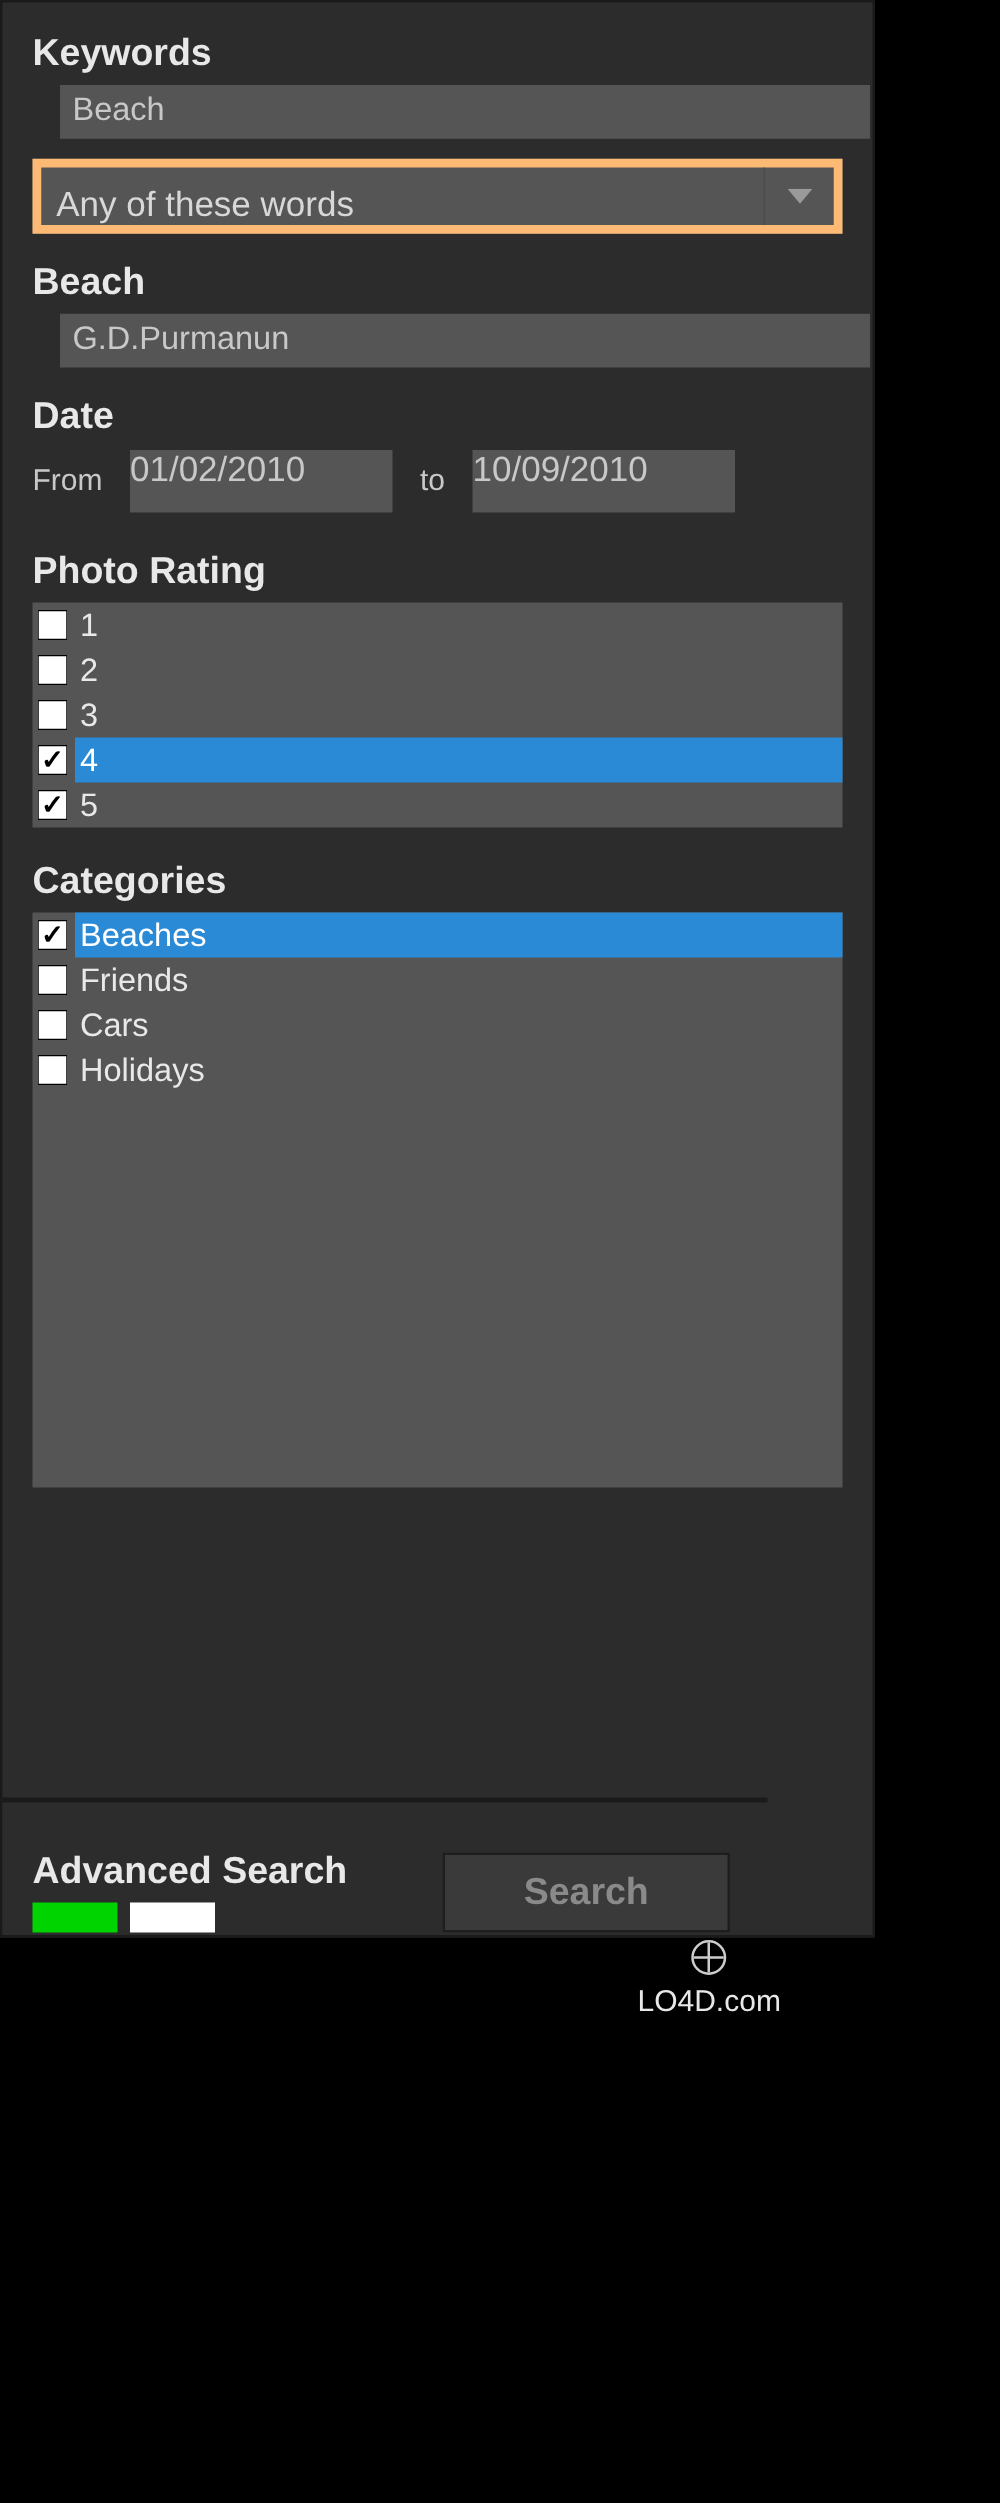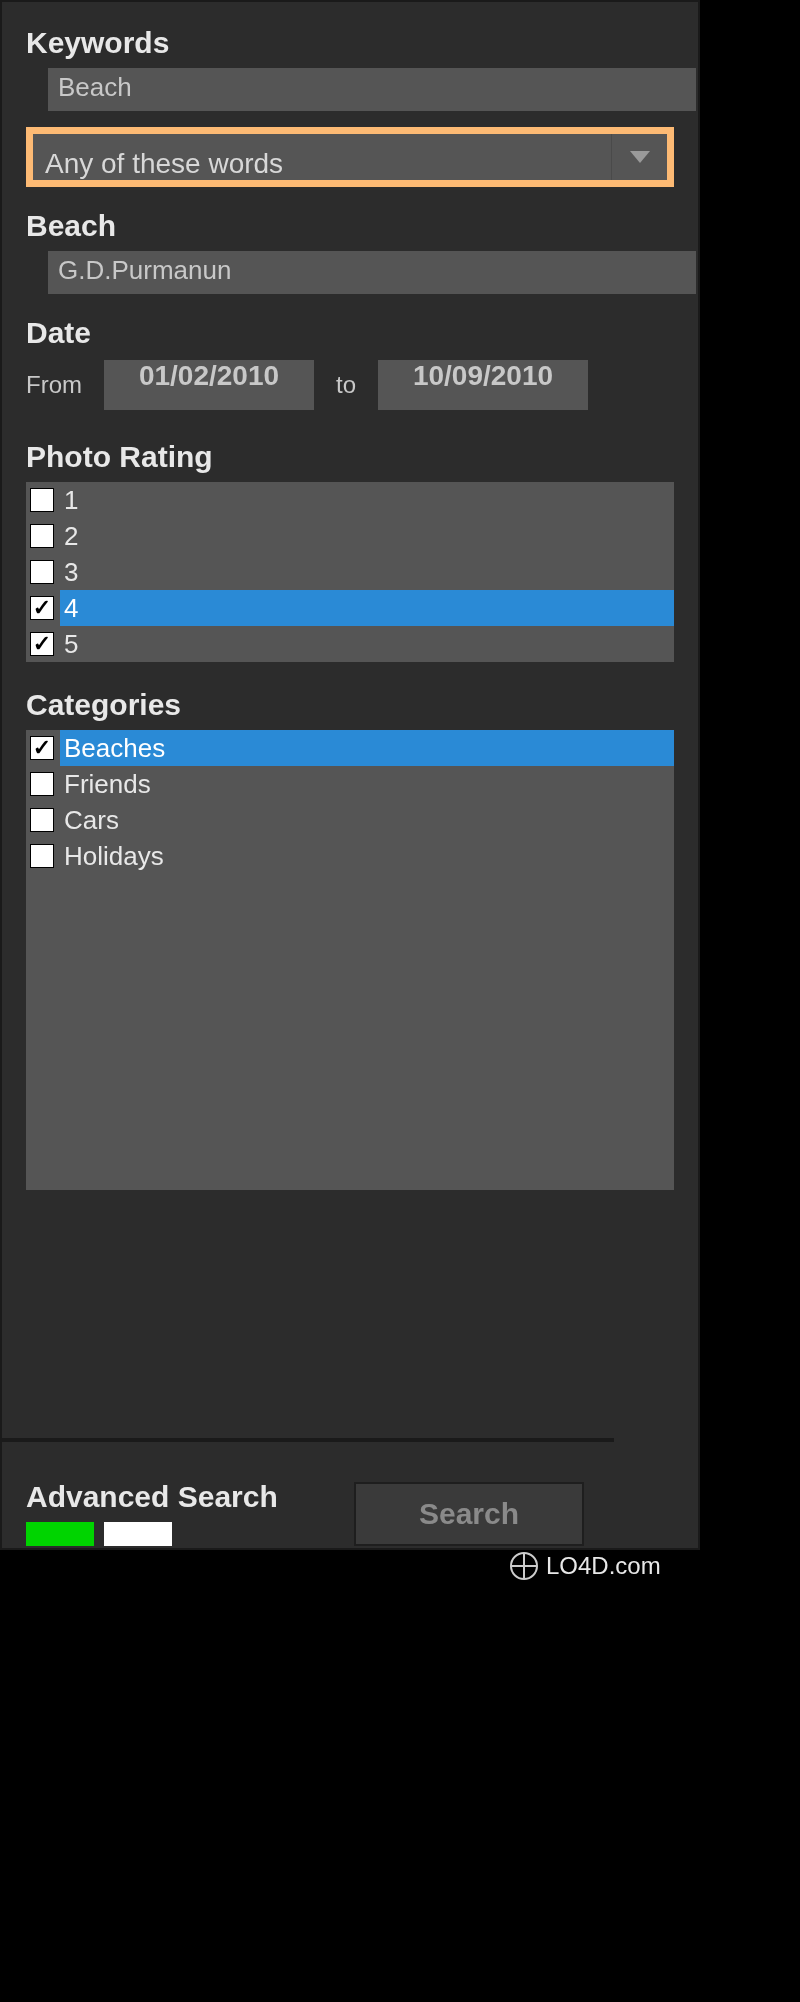--- a/index.html
+++ b/index.html
@@ -62,22 +62,20 @@
     font-size: 24px;
     color: #c8c8c8;
   }
   .date-input {
     background: #555;
     color: #c8c8c8;
     font-size: 28px;
     height: 50px;
     width: 210px;
     border: none;
-    text-align: center;
-    font-weight: bold;
   }
   .listbox {
     background: #555;
     width: 100%;
     margin-top: 6px;
   }
   .ratings { height: 180px; }
   .categories { height: 460px; }
   .list-row {
     display: flex;
@@ -130,20 +128,21 @@
     font-size: 30px;
     font-weight: bold;
     display: flex; align-items: center; justify-content: center;
   }
   .watermark {
     position: absolute;
     left: 510px; top: 1552px;
     display: flex; align-items: center; gap: 8px;
     color: #e8e8e8;
     font-size: 24px;
+    flex-direction: column;
   }
   .watermark .globe {
     width: 28px; height: 28px; border-radius: 50%;
     border: 2px solid #ccc;
     position: relative;
   }
   .watermark .globe::before {
     content: ""; position: absolute; left: 11px; top: 0; width: 2px; height: 100%; background: #ccc;
   }
   .watermark .globe::after {

